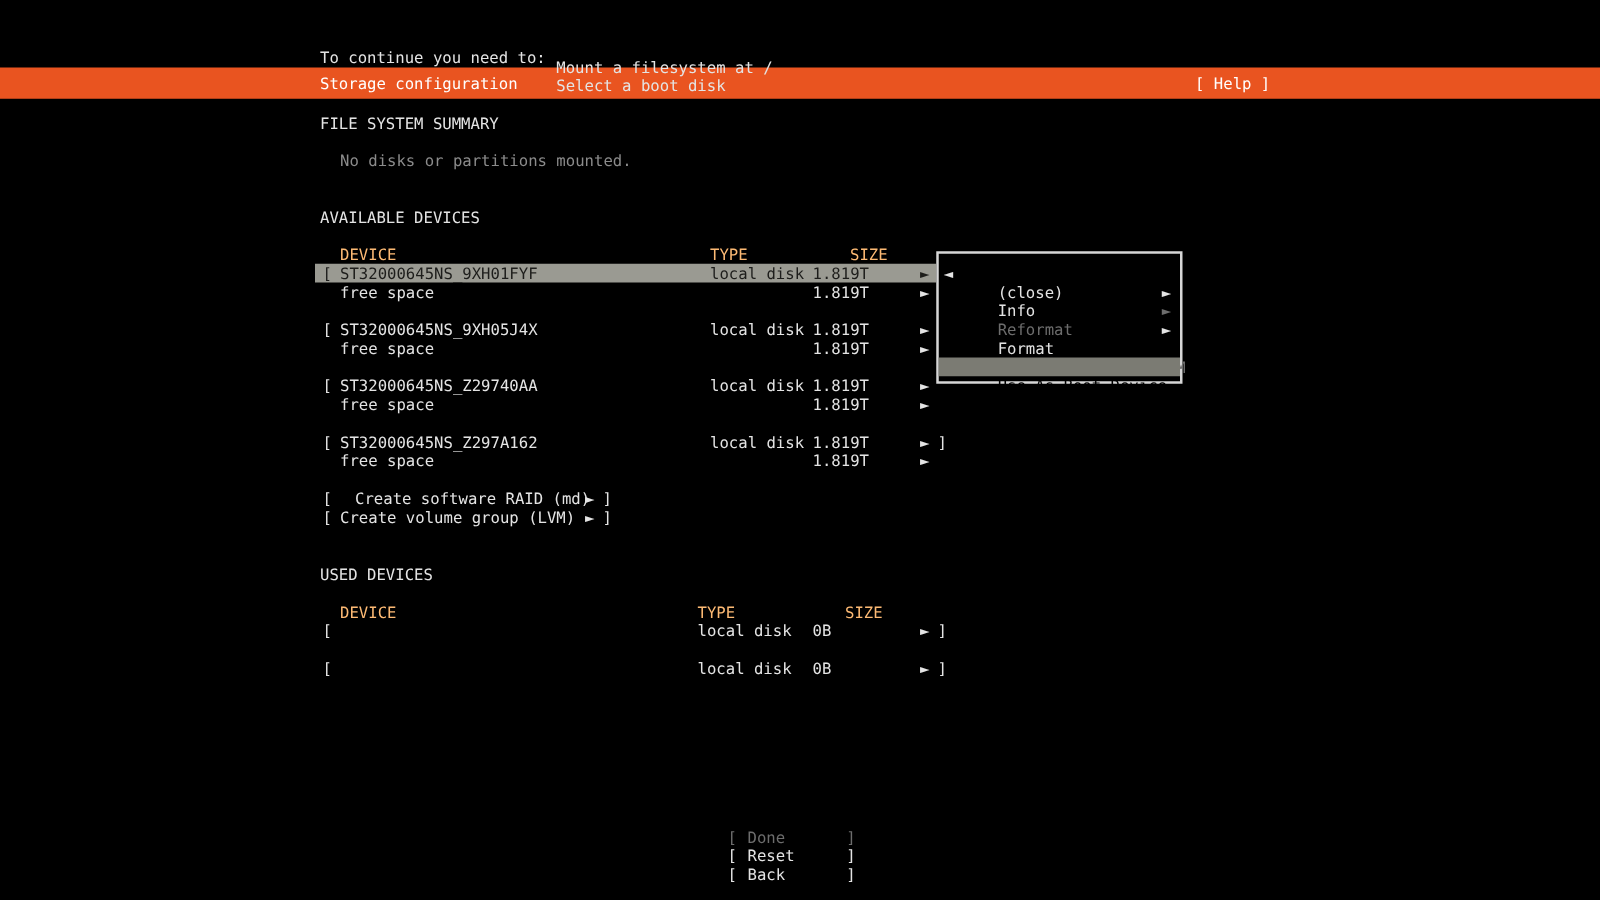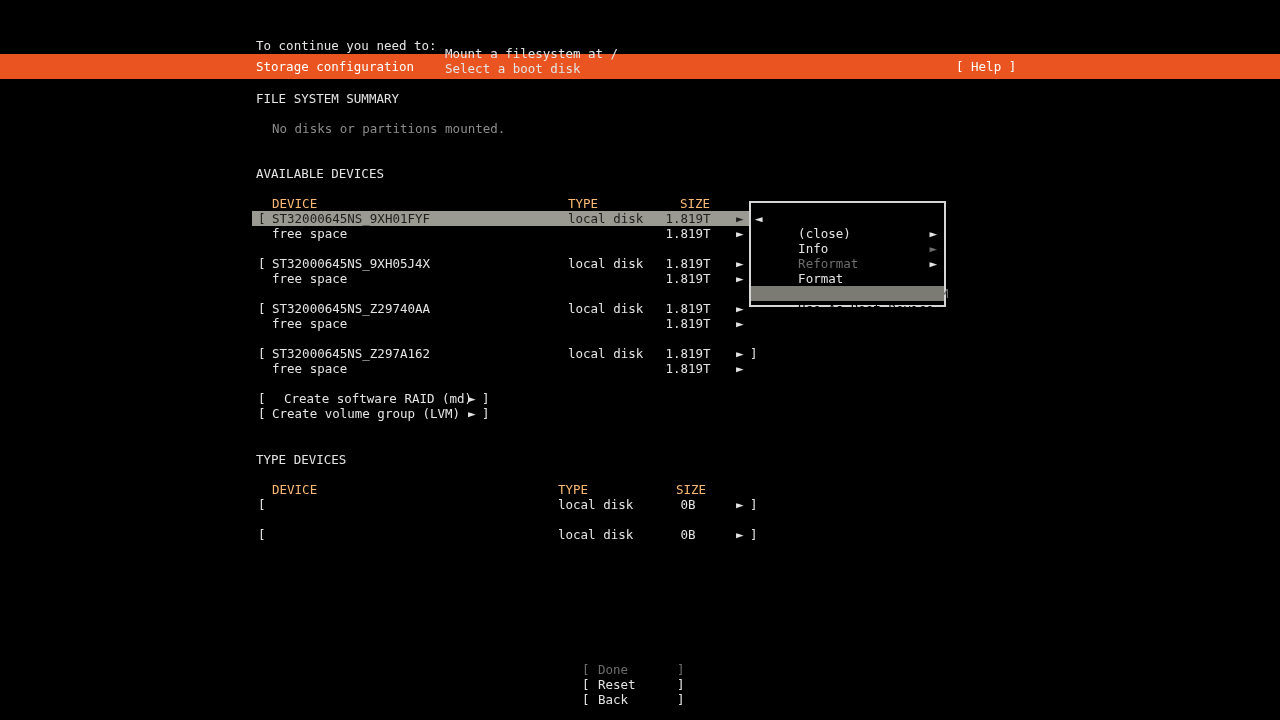--- a/index.html
+++ b/index.html
@@ -17,21 +17,21 @@
 
   
   .line { position:absolute; height:15px; white-space:pre; }
   .muted { color:#8b8b8b; }
   .hdr { color:#fdba74; }
   .dis { color:#6d6d6d; }
 
   
   .trow { position:absolute; left:0; width:1280px; height:15px; }
   .trow .c { position:absolute; white-space:pre; height:15px; }
-  .trow .size { left:650px; width:76px; text-align:center; }
+  .trow .size { left:650px; width:76px; text-align:left; }
   .rowbg { position:absolute; left:252px; width:497px; top:0; height:15px; background:#9a9a92; }
   .trow.selected .c { color:#1d1d1b; }
 
   
   .popup { position:absolute; left:749px; top:201px; width:197px; height:106px;
            background:#000; border:2px solid #d6d6d6; box-sizing:border-box; }
   .pitem { position:absolute; left:0; right:0; height:15px; padding-left:17px; white-space:pre; }
   .pitem .psub { position:absolute; right:7px; top:0; }
   .pitem.disabled { color:#6d6d6d; }
   .pitem.highlighted { background:#7b7b73; color:#000000; }
@@ -120,21 +120,21 @@
   <span class="c" style="left:468px;" data-interactable="false">►</span>
   <span class="c" style="left:482px;" data-interactable="false">]</span>
 </div>
 <div class="trow" style="top:406px;" data-interactable="true">
   <span class="c" style="left:258px;" data-interactable="false">[</span>
   <span class="c" style="left:272px;" data-interactable="false">Create volume group (LVM)</span>
   <span class="c" style="left:468px;" data-interactable="false">►</span>
   <span class="c" style="left:482px;" data-interactable="false">]</span>
 </div>
 
-<span class="line" style="left:256px; top:452px;" data-interactable="false">TYPE DEVICES</span>
+<span class="line" style="left:256px; top:452px;" data-interactable="false">USED DEVICES</span>
 
 <div class="trow" style="top:482px;" data-interactable="false">
   <span class="c hdr" style="left:272px;" data-interactable="false">DEVICE</span>
   <span class="c hdr" style="left:558px;" data-interactable="false">TYPE</span>
   <span class="c hdr" style="left:676px;" data-interactable="false">SIZE</span>
 </div>
 
 <div class="trow" style="top:497px;" data-interactable="true">
   <span class="c" style="left:258px;" data-interactable="false">[</span>
   <span class="c" style="left:558px;" data-interactable="false">local disk</span>

